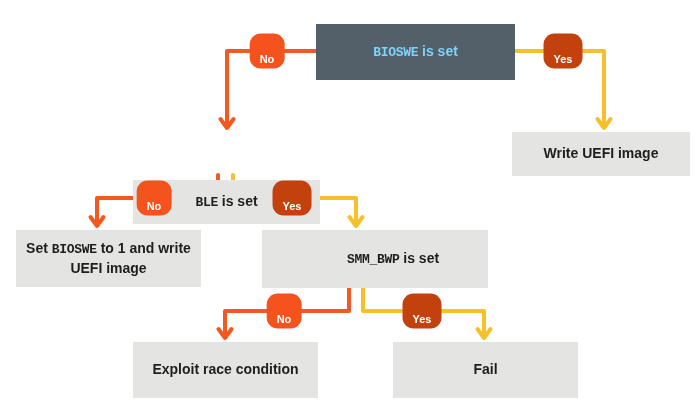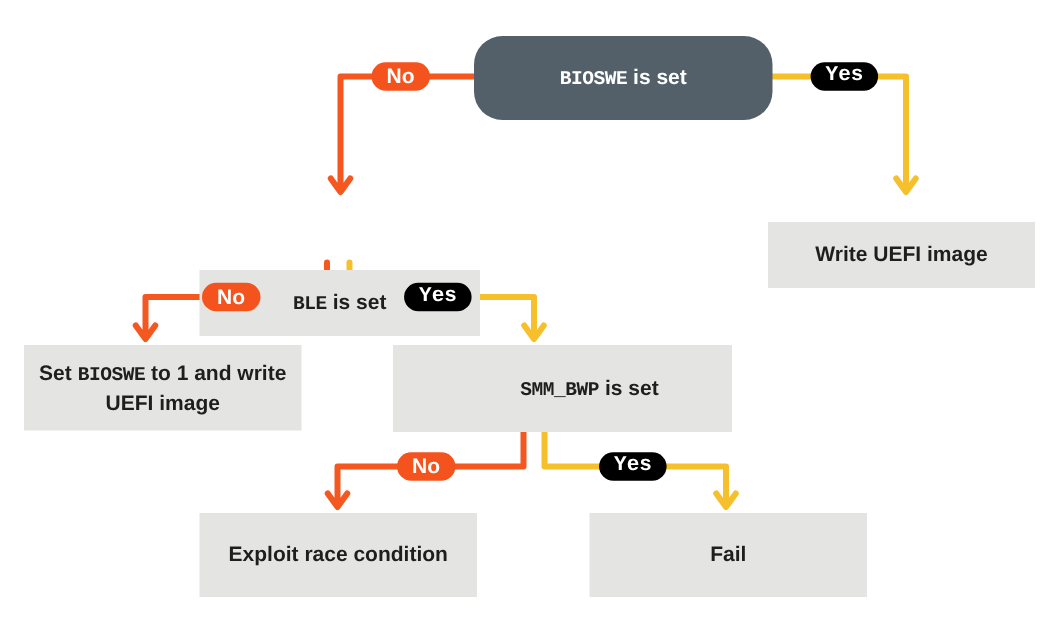--- a/index.html
+++ b/index.html
@@ -28,35 +28,35 @@
     font-weight:700;
     line-height:19px;
     padding:0 10px;
   }
   .node .code{
     font-family:"Liberation Mono","DejaVu Sans Mono",monospace;
     font-weight:700;
     font-size:13px;
     letter-spacing:-0.3px;
   }
-  .node--dark{background:#546069;color:#ffffff;border-radius:19px;}
+  .node--dark{background:#546069;color:#7dd3fc;}
 
   .pill{
     position:absolute;
     transform:translate(-50%,-50%);
     border-radius:11px;
-    padding:2px 10px 3px;
+    padding:18px 10px 3px;
     color:#ffffff;
-    font-size:14px;
+    font-size:11px;
     font-weight:700;
     line-height:14px;
     white-space:nowrap;
   }
   .pill--no{background:#f4531e;}
-  .pill--yes{background:#000000;font-family:Liberation Mono, monospace;}
+  .pill--yes{background:#c2410c;}
 </style>
 </head>
 <body>
 
 <div class="canvas">
 
   <svg class="wires" viewBox="0 0 700 417" xmlns="http://www.w3.org/2000/svg">
 
     <path class="wire-no" d="M316 51 H227 V126 M220.5 119 L227 128 L233.5 119"></path>
 
@@ -68,21 +68,21 @@
 
     <path class="wire-no" d="M349 286 V311 H225 V336 M218.5 329 L225 338 L231.5 329"></path>
 
     <path class="wire-yes" d="M363 286 V311 H484 V336 M477.5 329 L484 338 L490.5 329"></path>
   </svg>
 
   <div class="node node--dark" style="left:316px;top:24px;width:199px;height:56px;">
     <span class="label"><span class="pre"></span><span class="code">BIOSWE</span><span class="post"> is set</span></span>
   </div>
 
-  <div class="node" style="left:512px;top:148px;width:178px;height:44px;">
+  <div class="node" style="left:512px;top:132px;width:178px;height:44px;">
     <span class="label"><span class="pre">Write UEFI image</span><span class="code"></span><span class="post"></span></span>
   </div>
 
   <div class="node" style="left:133px;top:133px;width:187px;height:44px;margin-top:47px;">
     <span class="label"><span class="pre"></span><span class="code">BLE</span><span class="post">  is set</span></span>
   </div>
 
   <div class="node" style="left:16px;top:230px;width:185px;height:57px;">
     <span class="label"><span class="pre">Set </span><span class="code">BIOSWE</span><span class="post"> to 1 and write UEFI image</span></span>
   </div>

